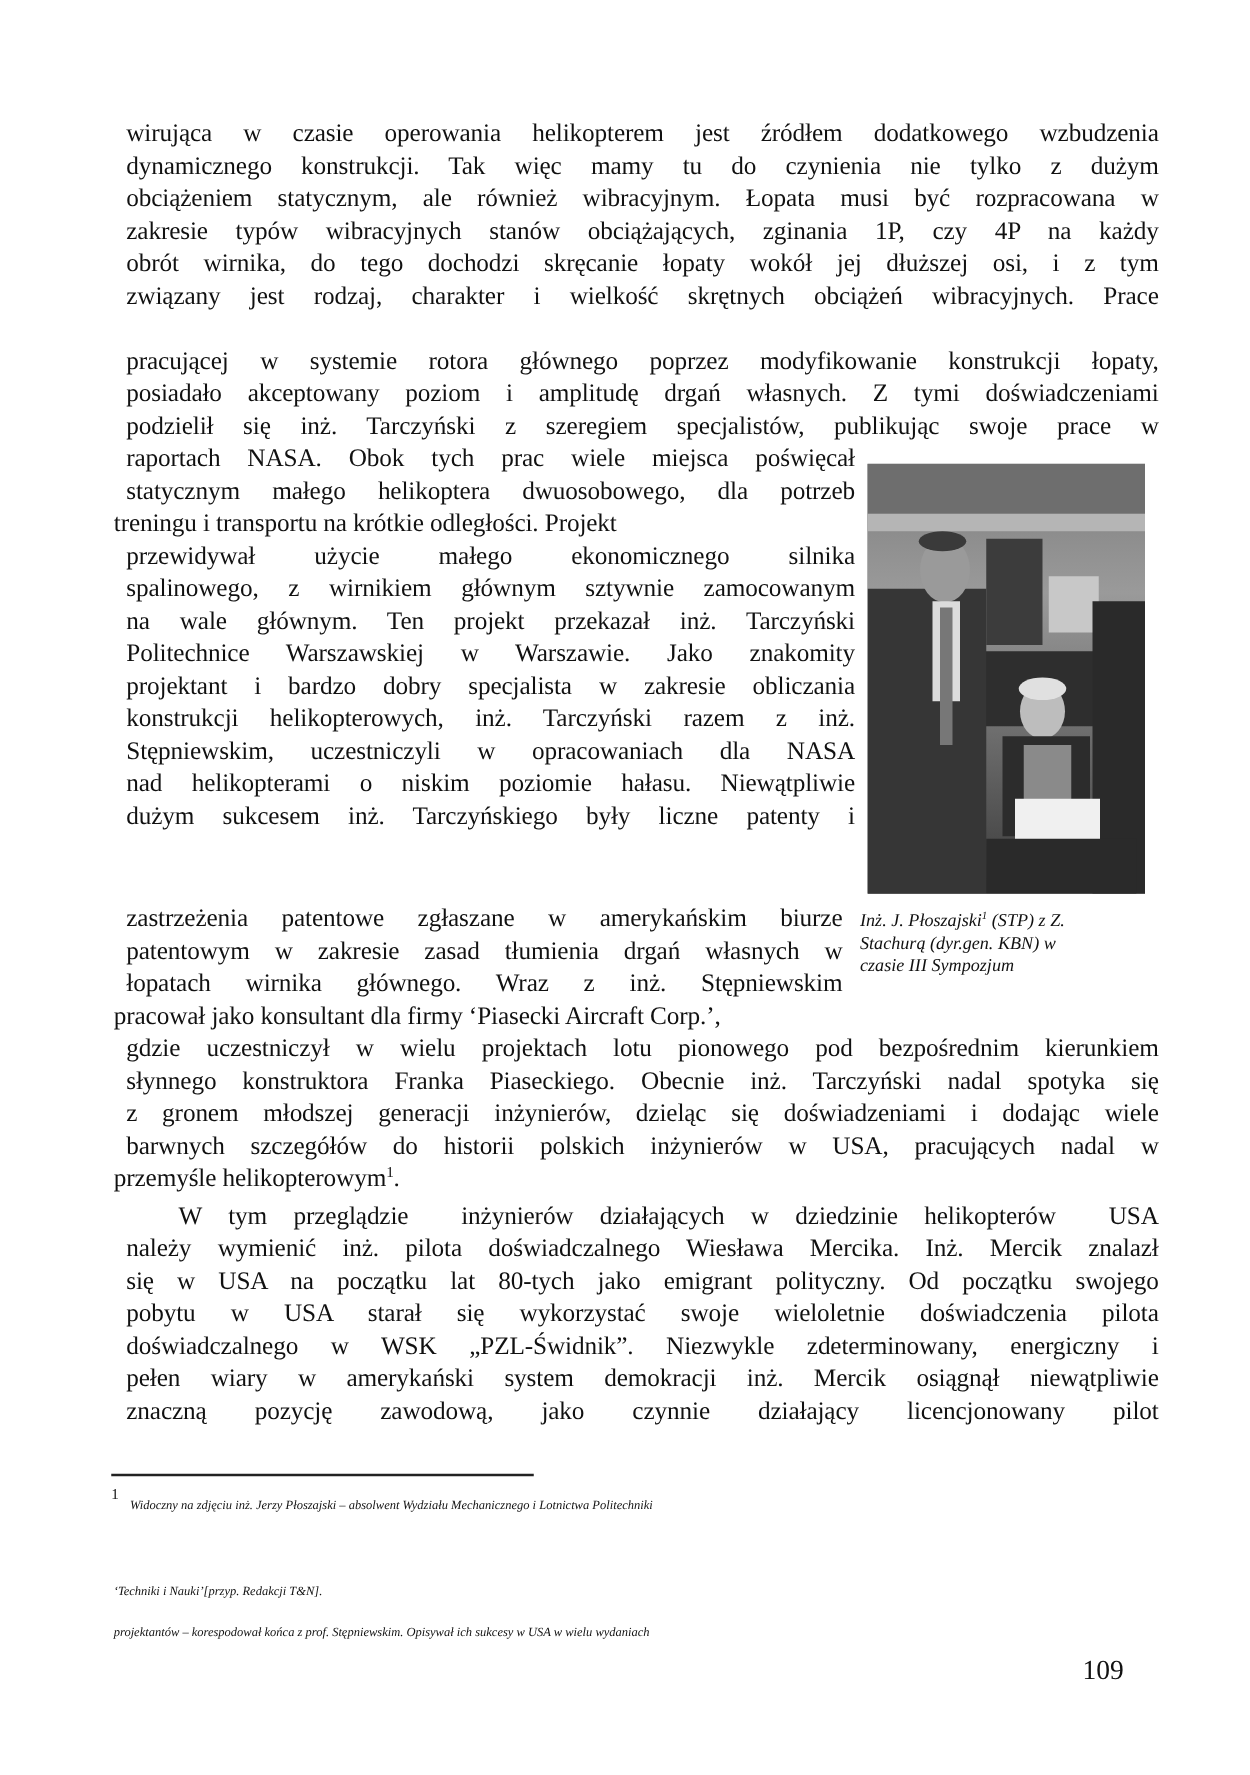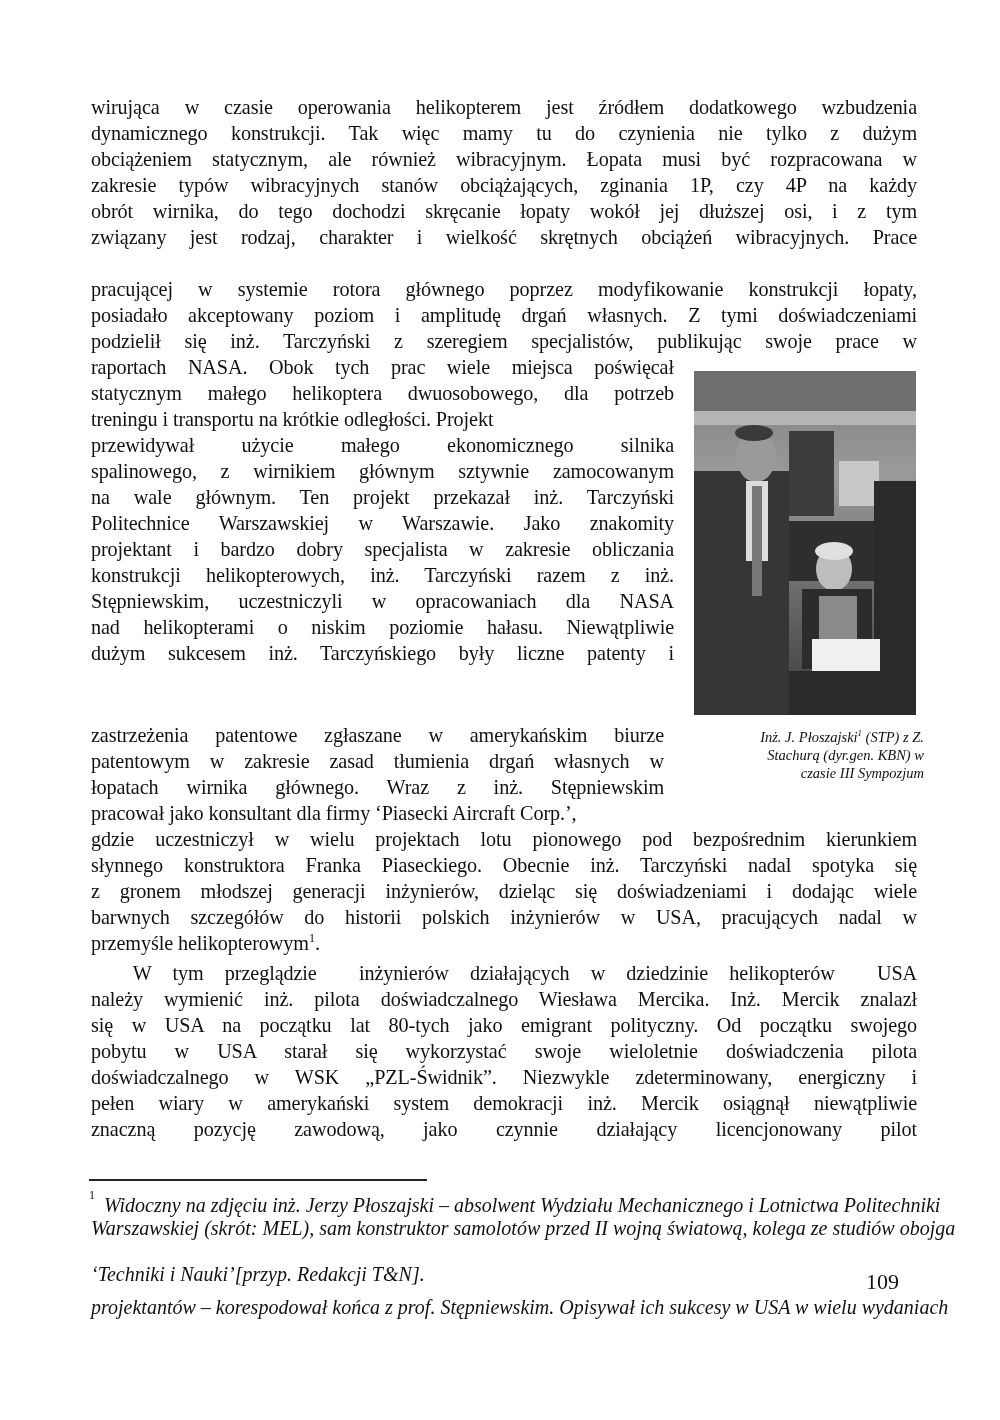--- a/index.html
+++ b/index.html
@@ -6,39 +6,39 @@
   body {
     width: 1000px; height: 1420px; position: relative; overflow: hidden;
     font-family: "Liberation Serif", "DejaVu Serif", serif;
     color: #111111;
   }
   .page { position: absolute; left: 0; top: 0; width: 1000px; height: 1420px; }
   .line {
     position: absolute; left: 91px; font-size: 20.2px; line-height: 24px;
     white-space: nowrap; letter-spacing: -0.1px;
   }
-  .just { text-align: justify; text-align-last: justify; white-space: normal; }
+  .just { text-align: justify; text-align-last: justify; white-space: normal; margin-left: 10px; }
   .full { width: 826px; }
   .narrow { width: 583px; }
   .figure {
     position: absolute; left: 694px; top: 371px; width: 222px; height: 344px;
     background: #6a6a6a; overflow: hidden;
   }
   .caption {
     position: absolute; left: 688px; top: 728px; width: 236px;
-    font-style: italic; font-size: 14.5px; line-height: 18px; text-align: right;
+    font-style: italic; font-size: 14.5px; line-height: 18px; text-align: left;
     font-family: "Liberation Serif", serif;
   }
   .fn-rule { position: absolute; left: 89px; top: 1179px; width: 338px; height: 2px; background: #222; }
   .fn {
     position: absolute; left: 91px; width: 826px; font-style: italic;
-    font-size: 20px; line-height: 20px; white-space: nowrap;
+    font-size: 10px; line-height: 20px; white-space: nowrap;
   }
   .fn-mark { position: absolute; left: 89px; top: 1188px; font-size: 12px; }
-  .pagenum { position: absolute; left: 866px; top: 1269px; font-size: 22px; }
+  .pagenum { position: absolute; left: 866px; top: 1323px; font-size: 22px; }
   sup { font-size: 60%; line-height: 0; vertical-align: super; }
 </style>
 </head>
 <body>
 
 <div class="page">
 
   <div class="line just full" style="top:95px">wirująca w czasie operowania helikopterem jest źródłem dodatkowego wzbudzenia</div>
   <div class="line just full" style="top:121px">dynamicznego konstrukcji. Tak więc mamy tu do czynienia nie tylko z dużym</div>
   <div class="line just full" style="top:147px">obciążeniem statycznym, ale również wibracyjnym. Łopata musi być rozpracowana w</div>
@@ -119,18 +119,17 @@
 
   <div class="caption">
     <div><span>Inż. J. Płoszajski</span><sup>1</sup><span> (STP) z Z.</span></div>
     <div>Stachurą (dyr.gen. KBN) w</div>
     <div>czasie III Sympozjum</div>
   </div>
 
   <div class="fn-rule"></div>
   <div class="fn-mark">1</div>
   <div class="fn" style="top:1195px;left:104px;width:813px">Widoczny na zdjęciu inż. Jerzy Płoszajski – absolwent Wydziału Mechanicznego i Lotnictwa Politechniki</div>
-  <div class="fn" style="top:1218px">Warszawskiej (skrót: MEL), sam konstruktor samolotów przed II wojną światową, kolega ze studiów obojga</div>
   <div class="fn" style="top:1297px">projektantów – korespodował końca z prof. Stępniewskim. Opisywał ich sukcesy w USA w wielu wydaniach</div>
   <div class="fn" style="top:1264px">‘Techniki i Nauki’[przyp. Redakcji T&amp;N].</div>
 
   <div class="pagenum">109</div>
 </div>
 
 </body></html>

